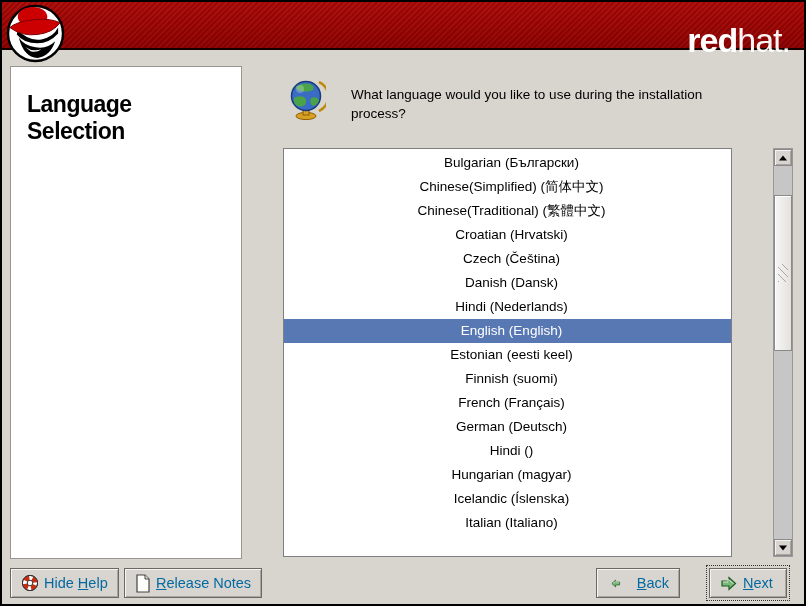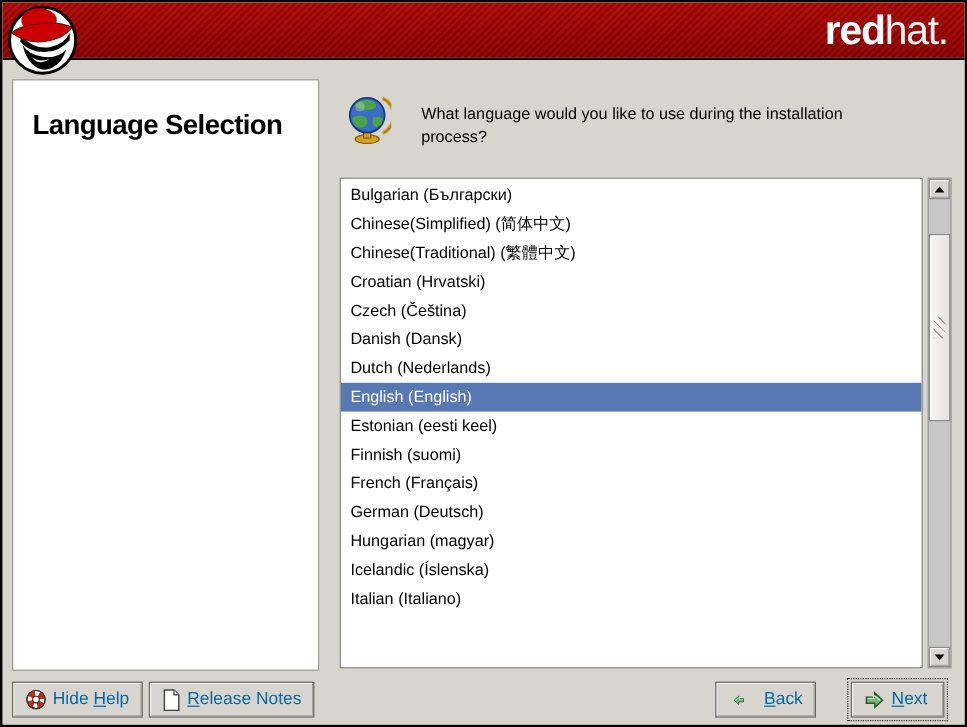--- a/index.html
+++ b/index.html
@@ -8,40 +8,40 @@
 
   .window{position:relative;width:806px;height:606px;box-sizing:border-box;
     border:2px solid #000;background:var(--bg);overflow:hidden;}
 
   
   .banner{position:absolute;left:0;top:0;right:0;height:46px;
     background:
       repeating-linear-gradient(135deg,rgba(0,0,0,.10) 0 2px,rgba(255,255,255,.03) 2px 4px),
       linear-gradient(#ad0a06,#8e0000);
     border-bottom:2px solid #150000;}
-  .brand{position:absolute;right:14px;top:2px;line-height:44px;color:#fff;
+  .brand{position:absolute;right:14px;top:16px;line-height:44px;color:#fff;
     font-size:34px;letter-spacing:-1px;}
   .brand .b{font-weight:bold;}
   .brand .l{font-weight:normal;opacity:.96;}
 
   .logo{position:absolute;left:4px;top:2px;width:59px;height:59px;z-index:5;}
 
   
-  .help{position:absolute;left:8px;top:64px;width:256px;height:493px;box-sizing:border-box;
+  .help{position:absolute;left:8px;top:64px;width:232px;height:493px;box-sizing:border-box;
     background:#fff;border:1px solid #989690;padding:14px 16px;}
   .help h1{font-size:23px;margin:10px 0 26px 0;color:#000;letter-spacing:-.5px;}
   .help p{font-size:14.5px;line-height:21px;margin:0;color:#111;}
 
   
   .question{position:absolute;left:287px;top:76px;display:flex;gap:25px;align-items:flex-start;}
   .question .qtext{font-size:13.5px;line-height:19px;width:386px;margin-top:7px;color:#000;}
 
   
-  .list{position:absolute;left:281px;top:146px;width:486px;height:409px;box-sizing:border-box;
-    background:#fff;border:1px solid #7f7f7f;overflow:hidden;padding-top:2px;}
+  .list{position:absolute;left:281px;top:146px;width:449px;height:409px;box-sizing:border-box;
+    background:#fff;border:1px solid #7f7f7f;overflow:hidden;padding-top:2px;text-align:center;}
   .row{height:24px;line-height:24px;padding-left:8px;font-size:13.5px;color:#000;
     white-space:nowrap;cursor:default;}
   .row.selected{background:var(--sel);color:#fff;}
 
   
   .sbar{position:absolute;left:771px;top:146px;width:20px;height:409px;box-sizing:border-box;
     background:#c6c6c6;border:1px solid #999;}
   .stepper{position:absolute;left:0;width:18px;height:17px;background:#d8d5d0;
     border:1px solid #8a8a8a;box-sizing:border-box;
     box-shadow:inset 1px 1px 0 #f4f3f1, inset -1px -1px 0 #a8a5a1;}
@@ -108,26 +108,27 @@
     <div class="qtext">What language would you like to use during the installation process?</div>
   </div>
 
   <div class="list">
       <div class="row">Bulgarian (Български)</div>
       <div class="row">Chinese(Simplified) (简体中文)</div>
       <div class="row">Chinese(Traditional) (繁體中文)</div>
       <div class="row">Croatian (Hrvatski)</div>
       <div class="row">Czech (Čeština)</div>
       <div class="row">Danish (Dansk)</div>
-      <div class="row">Dutch (Nederlands)</div>
+      <div class="row">Hindi (Nederlands)</div>
       <div class="row selected">English (English)</div>
       <div class="row">Estonian (eesti keel)</div>
       <div class="row">Finnish (suomi)</div>
       <div class="row">French (Français)</div>
       <div class="row">German (Deutsch)</div>
+      <div class="row">Hindi ()</div>
       <div class="row">Hungarian (magyar)</div>
       <div class="row">Icelandic (Íslenska)</div>
       <div class="row">Italian (Italiano)</div>
     </div>
 
   <div class="sbar">
     <div class="stepper up">
         <span class="tri up"></span>
       </div>
     <div class="thumb"></div>

